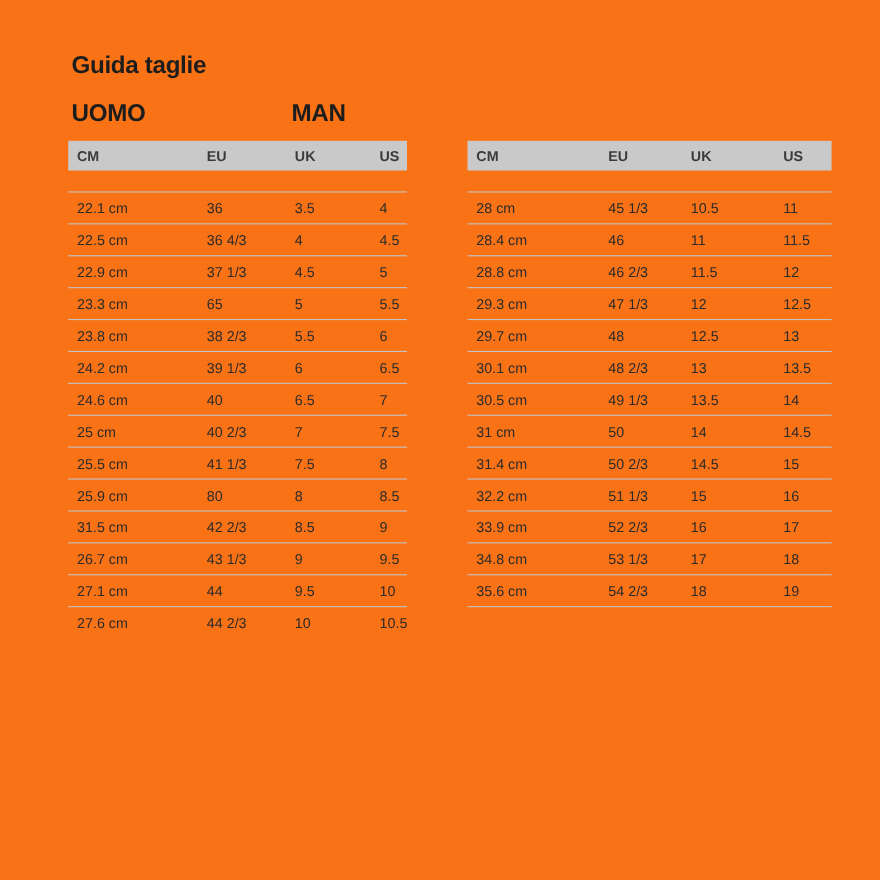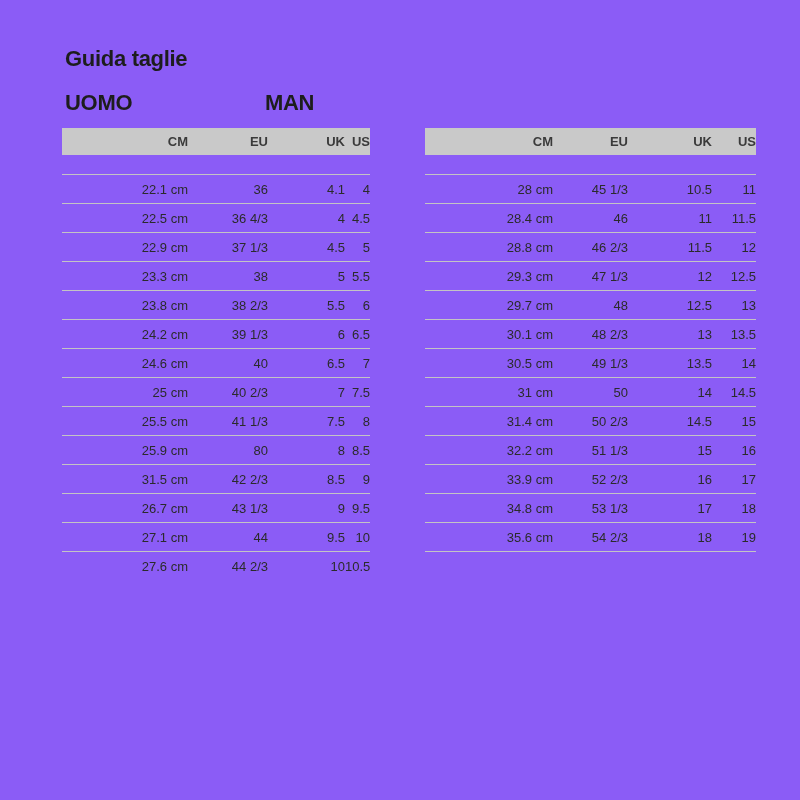--- a/index.html
+++ b/index.html
@@ -8,36 +8,36 @@
     --text:#2b2b2b;
   }
   html,body{margin:0;padding:0;}
   body{
     width:800px;height:800px;
     background:#ffffff;
     font-family:"Liberation Sans", sans-serif;
     color:var(--text);
     overflow:hidden;
   }
-  .page{position:relative;width:800px;height:800px;background:#8b5cf6;}
+  .page{position:relative;width:800px;height:800px;background:#f97316;}
 
   .title{
     position:absolute;
     font-size:22px;
     font-weight:bold;
     letter-spacing:-0.3px;
     color:#1d1d1d;
     white-space:nowrap;
   }
   .t-it{left:65px;top:46px;}
   .t-en{left:265px;top:46px;}
   .s-it{left:65px;top:90px;}
   .s-en{left:265px;top:90px;}
 
-  .table{position:absolute;top:128px;text-align:right;}
+  .table{position:absolute;top:128px;}
   .table-left{left:62px;width:308px;}
   .table-right{left:425px;width:331px;}
 
   .thead{
     height:27px;
     background:var(--header-bg);
     display:grid;
     align-items:center;
     padding-left:8px;
     box-sizing:border-box;
@@ -76,38 +76,38 @@
     <div class="thead">
       <span>CM</span>
       <span>EU</span>
       <span>UK</span>
       <span>US</span>
     </div>
     <div class="tbody">
         <div class="trow">
           <span>22.1 cm</span>
           <span>36</span>
-          <span>4.1</span>
+          <span>3.5</span>
           <span>4</span>
         </div>
         <div class="trow">
           <span>22.5 cm</span>
           <span>36 4/3</span>
           <span>4</span>
           <span>4.5</span>
         </div>
         <div class="trow">
           <span>22.9 cm</span>
           <span>37 1/3</span>
           <span>4.5</span>
           <span>5</span>
         </div>
         <div class="trow">
           <span>23.3 cm</span>
-          <span>38</span>
+          <span>65</span>
           <span>5</span>
           <span>5.5</span>
         </div>
         <div class="trow">
           <span>23.8 cm</span>
           <span>38 2/3</span>
           <span>5.5</span>
           <span>6</span>
         </div>
         <div class="trow">

